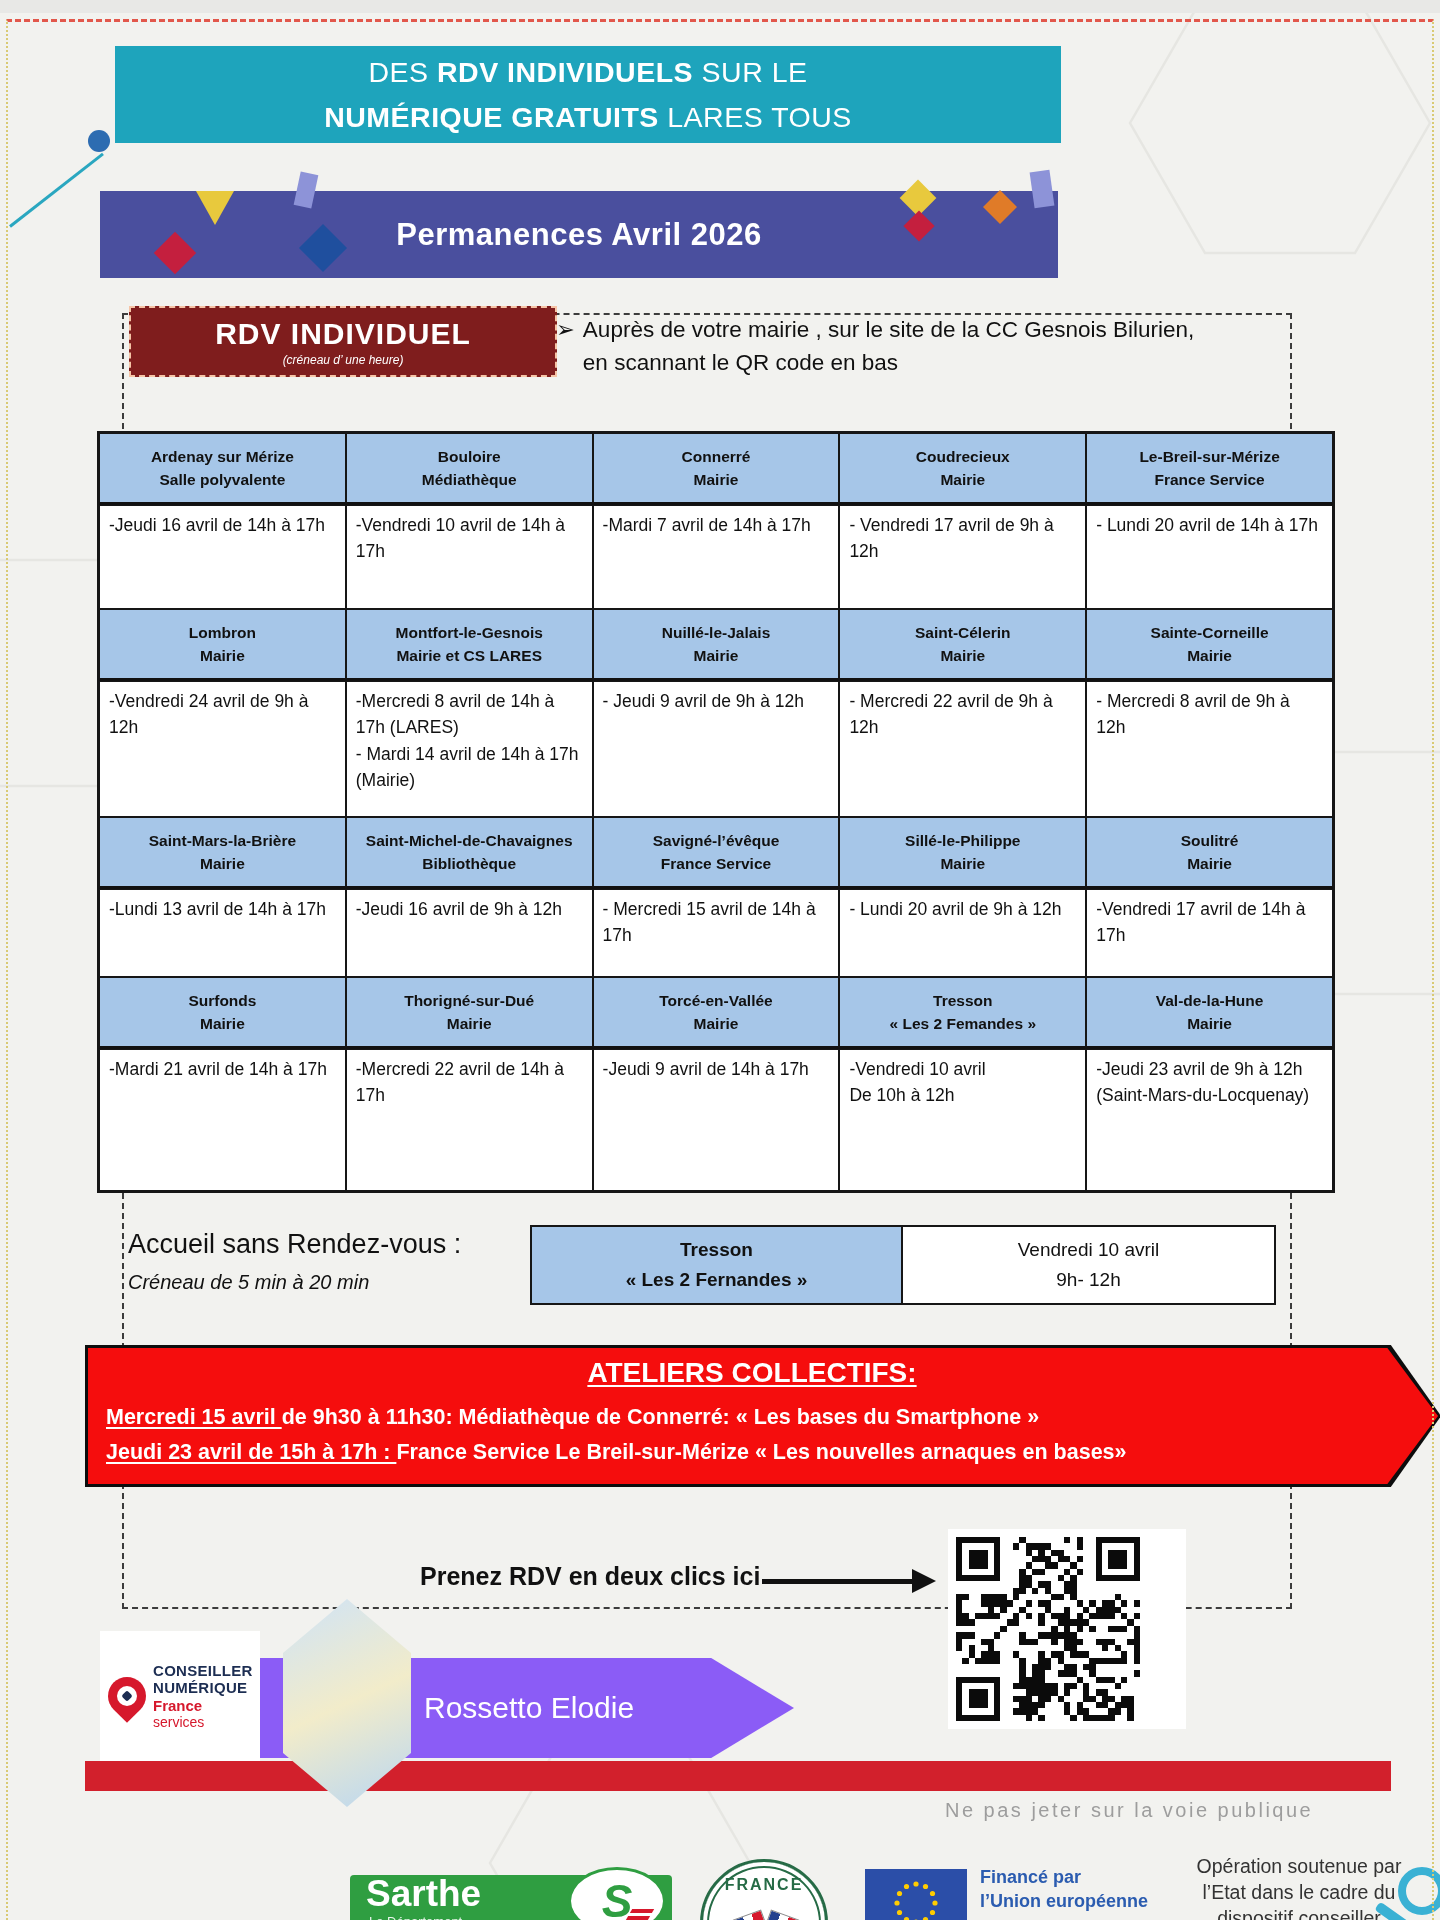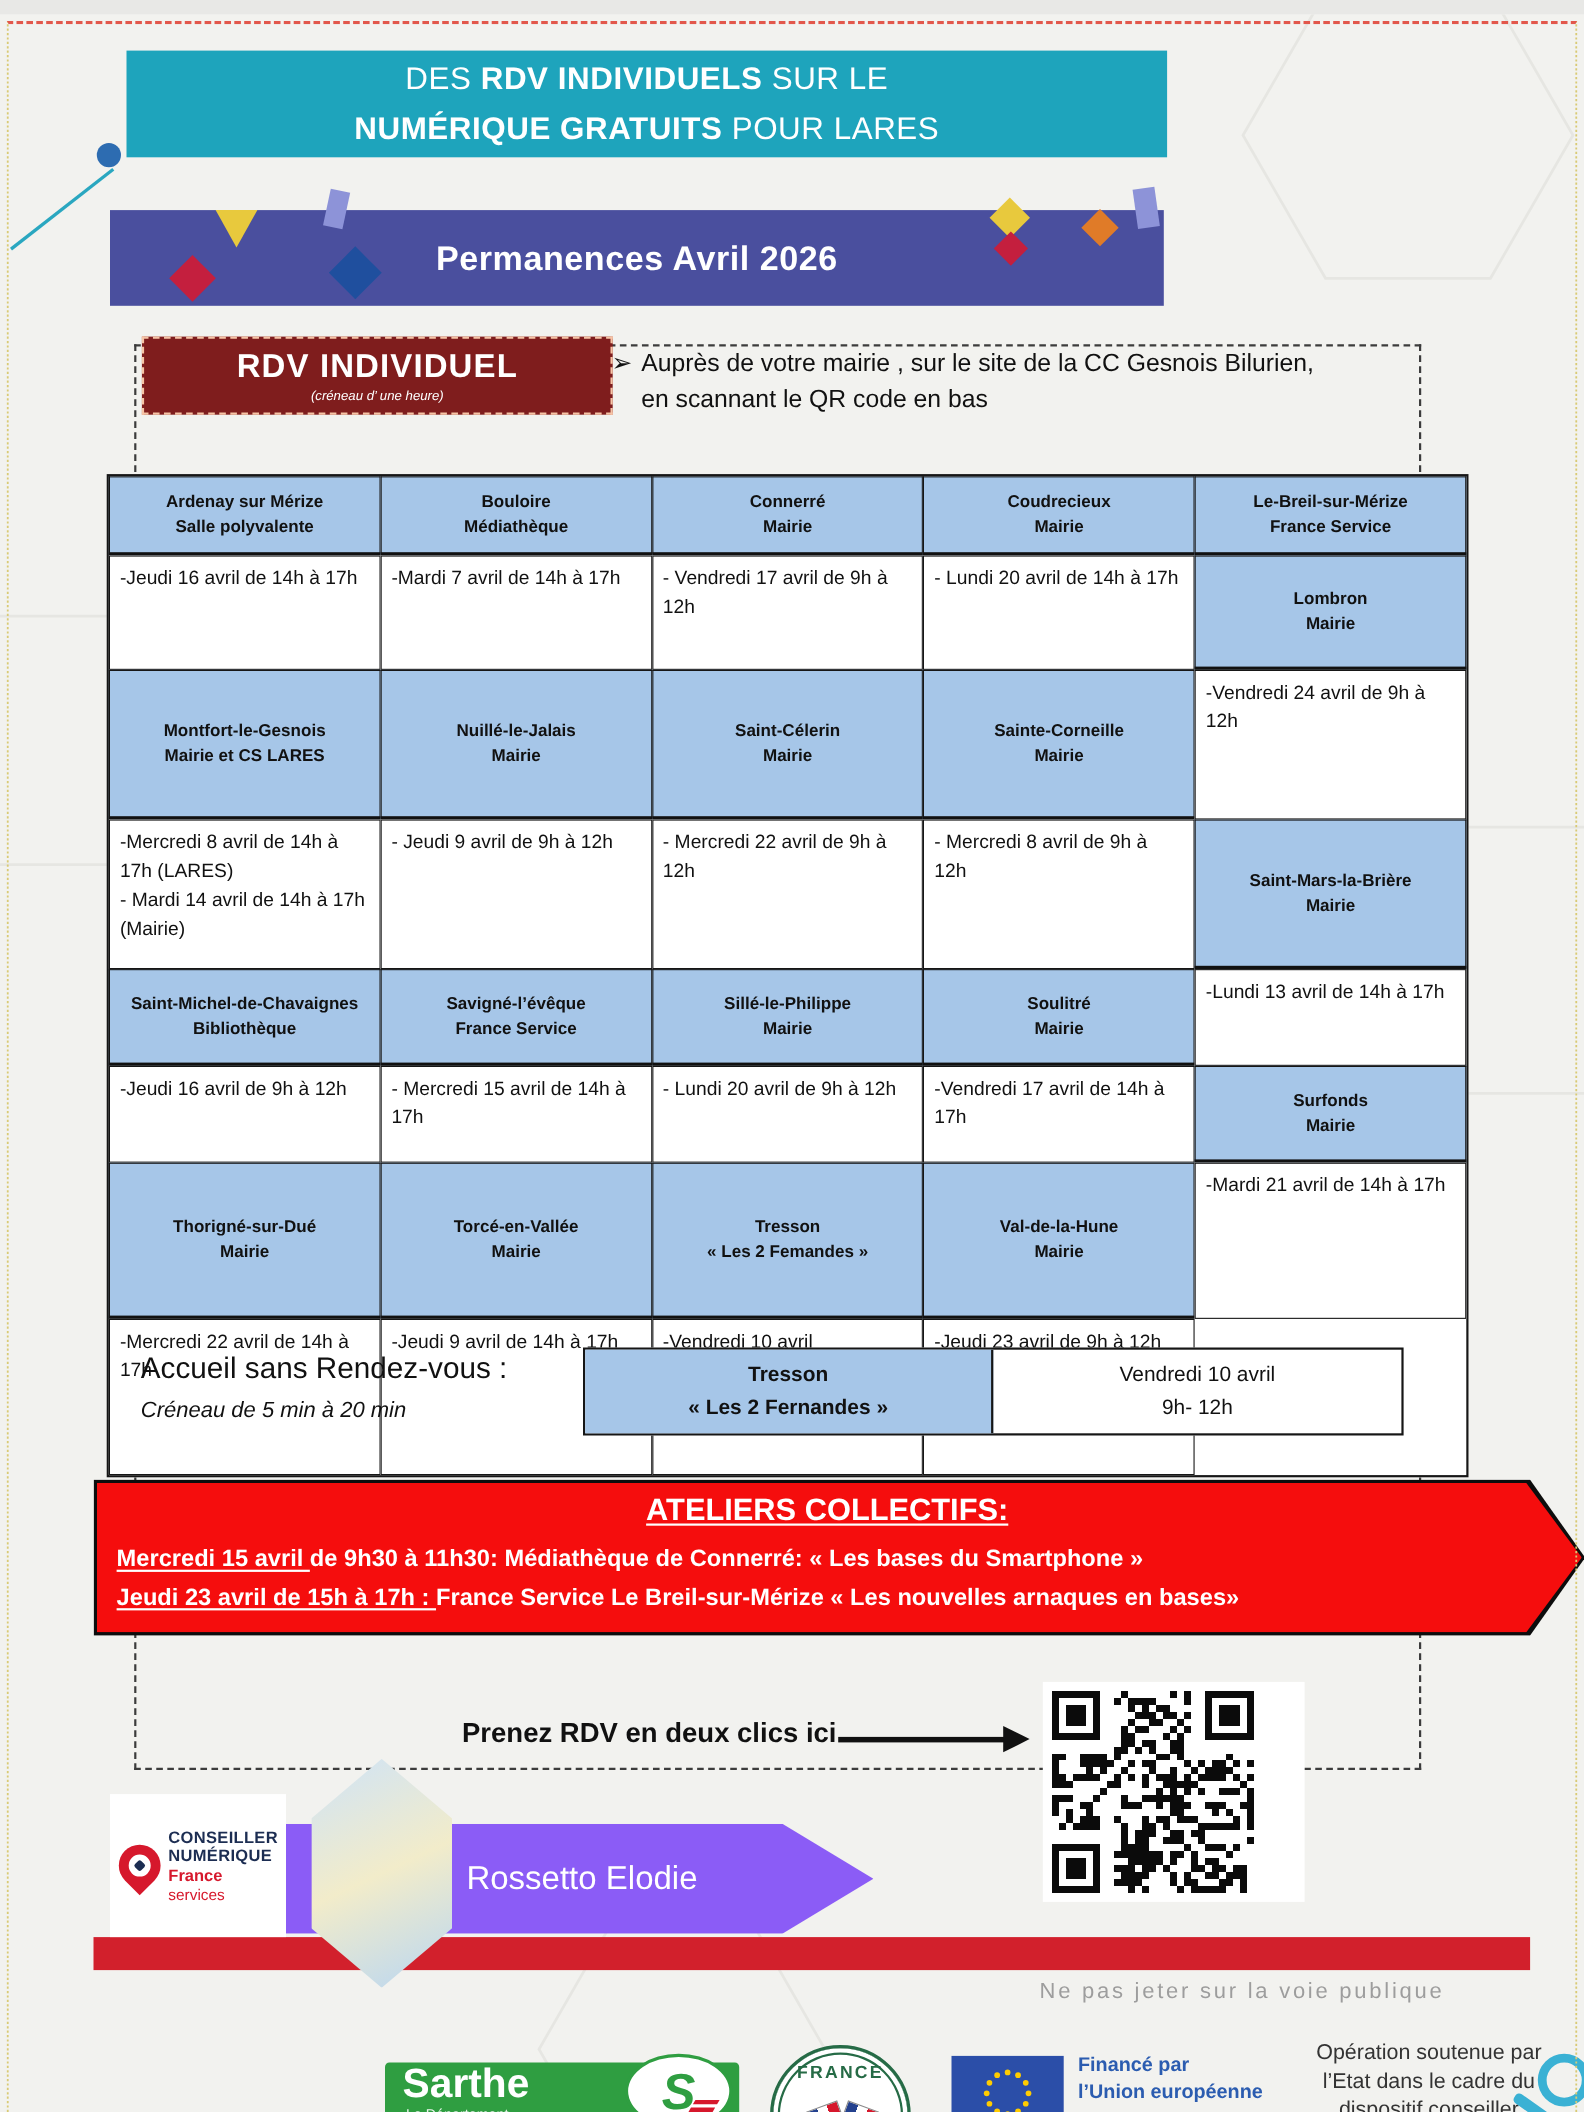--- a/index.html
+++ b/index.html
@@ -154,21 +154,21 @@
     <polygon points="-90,660 -25,547 105,547 170,660 105,773 -25,773" fill="none" stroke="#e6e6e2" stroke-width="2.5"></polygon>
     <polygon points="1260,860 1330,739 1470,739 1540,860 1470,981 1330,981" fill="none" stroke="#e6e6e2" stroke-width="2.5"></polygon>
     <polygon points="490,1850 555,1737 685,1737 750,1850 685,1963 555,1963" fill="none" stroke="#e6e6e2" stroke-width="2.5"></polygon>
   </svg>
 
   <div class="diag"></div>
   <div class="dot"></div>
 
   <div class="teal-banner">
     <div><span class="n">DES </span><span class="b">RDV INDIVIDUELS</span><span class="n"> SUR LE</span></div>
-    <div><span class="b">NUMÉRIQUE GRATUITS</span><span class="n"> POUR LARES</span></div>
+    <div><span class="b">NUMÉRIQUE GRATUITS</span><span class="n"> LARES TOUS</span></div>
   </div>
 
   <div class="purple-banner">
     <span class="t">Permanences Avril 2026</span>
   </div>
   <div class="confetti c-tri"></div>
   <div class="confetti c-r1"></div>
   <div class="confetti c-r2"></div>
   <div class="confetti c-d1"></div>
   <div class="confetti c-d2"></div>
@@ -209,20 +209,21 @@
       </div>
     <div class="th">
         <span>Coudrecieux</span>
         <span>Mairie</span>
       </div>
     <div class="th">
         <span>Le-Breil-sur-Mérize</span>
         <span>France Service</span>
       </div>
     <div class="td h1">-Jeudi 16 avril de 14h à 17h</div>
+    <div class="td h1">-Vendredi 10 avril de 14h à 17h</div>
     <div class="td h1">-Mardi 7 avril de 14h à 17h</div>
     <div class="td h1">- Vendredi 17 avril de 9h à 12h</div>
     <div class="td h1">- Lundi 20 avril de 14h à 17h</div>
 
     <div class="th">
         <span>Lombron</span>
         <span>Mairie</span>
       </div>
     <div class="th">
         <span>Montfort-le-Gesnois</span>

